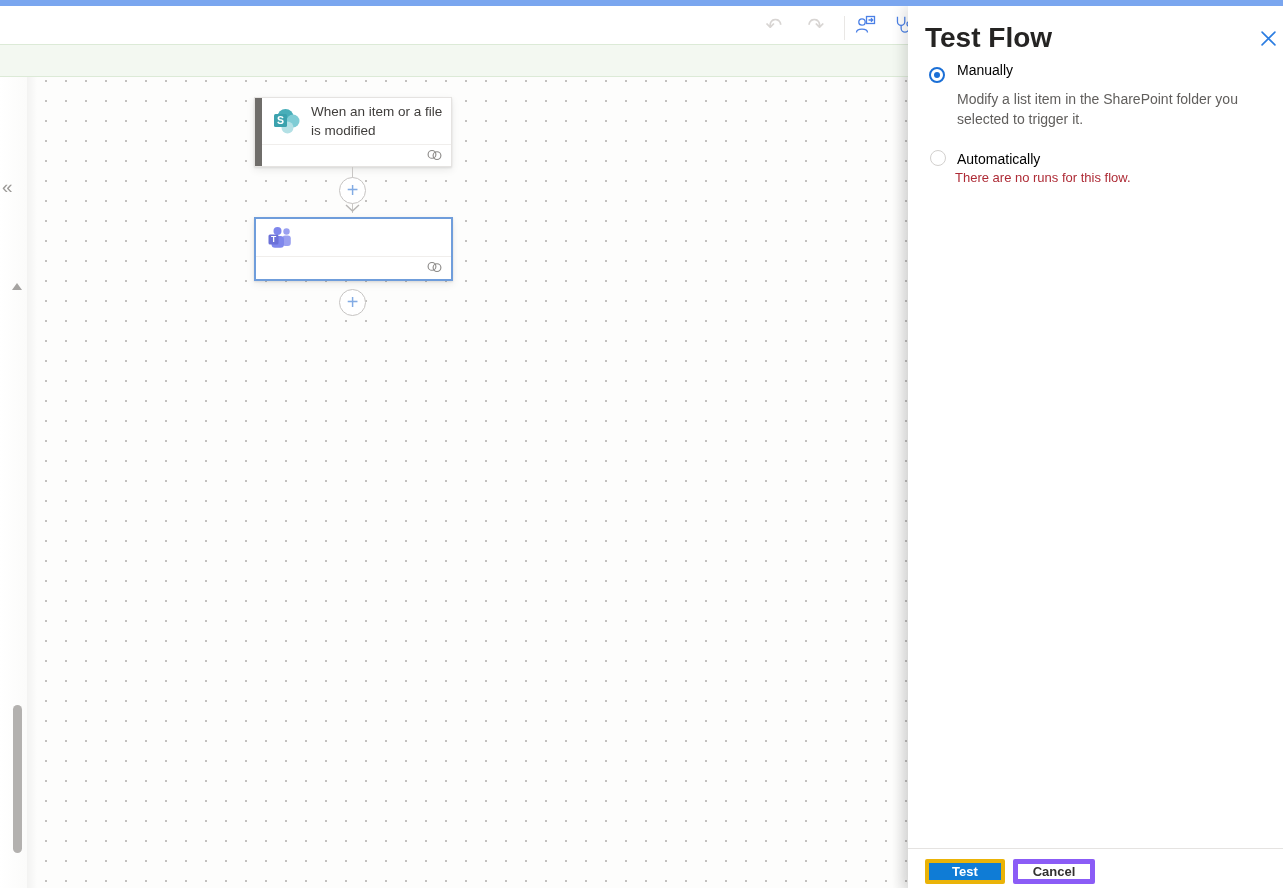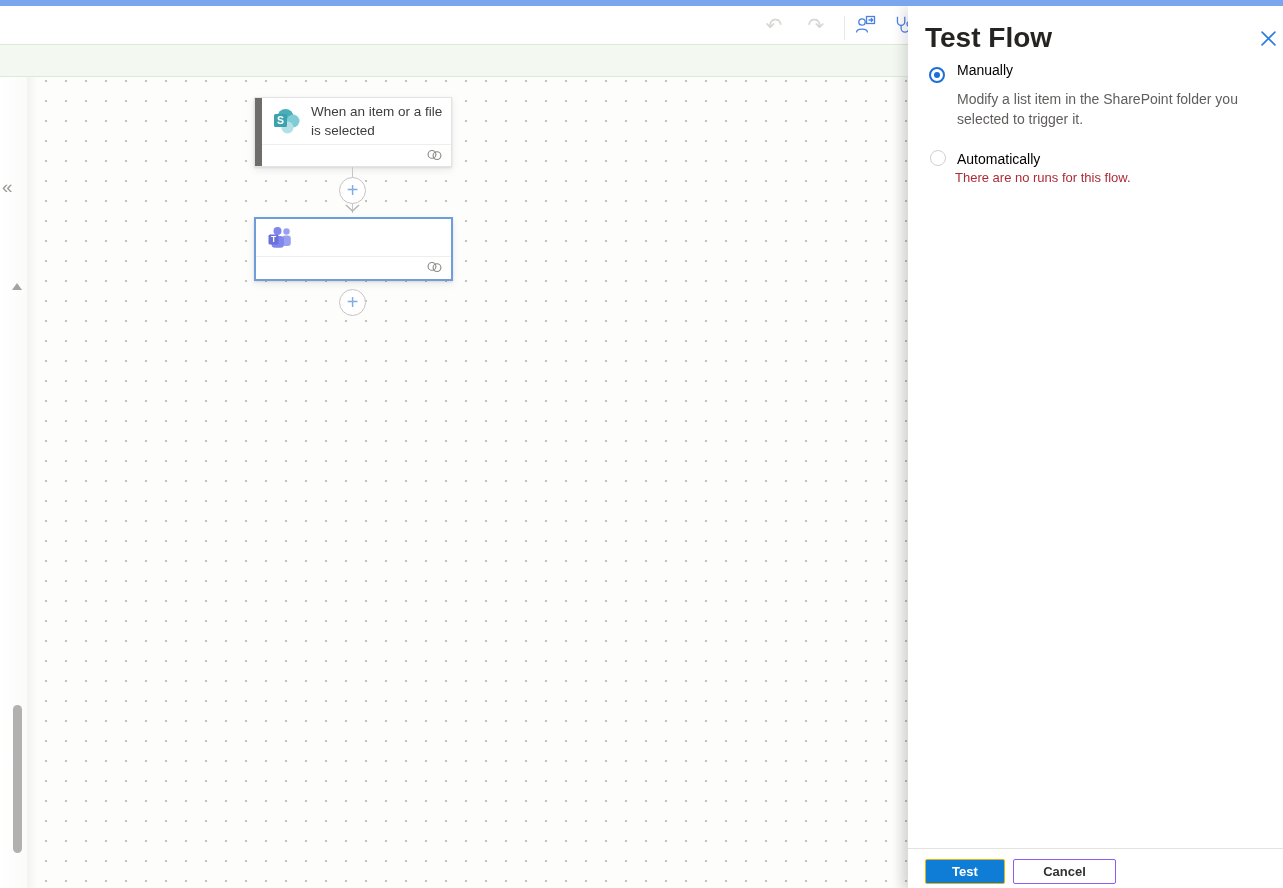--- a/index.html
+++ b/index.html
@@ -76,23 +76,23 @@
   .opt-label { position:absolute; left:49px; font-size:14px; cursor:pointer; }
   .opt-desc { position:absolute; left:49px; width:310px; font-size:14px; line-height:20px;
               color:#605e5c; }
   .opt-error { position:absolute; left:47px; font-size:13px; color:#ae2b36; }
 
   #panel-footer-divider { position:absolute; left:0; top:842px; width:375px; height:0;
                           border-top:1px solid #e5e3e1; }
   .btn { position:absolute; top:853px; height:25px; border-radius:2px; font-size:13px;
          font-weight:700; display:flex; align-items:center; justify-content:center;
          cursor:pointer; }
-  #btn-test { left:17px; width:80px; background:#0f7cd6; color:#fff; border:1px solid #eab308; }
-  #btn-cancel { left:105px; width:103px; background:#fff; color:#323130;
-                border:1px solid #8b5cf6; font-weight:600; }
+  #btn-test { left:17px; width:80px; background:#0f7cd6; color:#fff; border:4px solid #eab308; }
+  #btn-cancel { left:105px; width:82px; background:#fff; color:#323130;
+                border:5px solid #8b5cf6; font-weight:600; }
 </style>
 </head>
 <body>
 
 <div id="top-accent" class="abs"></div>
 
 <div id="toolbar" class="abs">
   <div class="tb-icon glyph-undo" style="left:760px;"></div>
   <div class="tb-icon glyph-redo" style="left:802px;"></div>
   <div id="tb-divider" class="abs"></div>
@@ -129,21 +129,21 @@
       <div class="card-main">
         <span style="flex:0 0 28px; height:28px;">
           <svg width="28" height="28" viewBox="0 0 28 28">
             <circle cx="12.5" cy="10" r="8" fill="#48aeb9"></circle>
             <circle cx="20" cy="14" r="6.5" fill="#7fccd5"></circle>
             <circle cx="14.5" cy="20.5" r="6" fill="#b3e0e5"></circle>
             <rect x="1" y="7" width="13" height="13" rx="1.5" fill="#3ba2ae"></rect>
             <text x="7.6" y="17.3" font-size="10.5" fill="#ffffff" font-weight="bold" text-anchor="middle" font-family="Liberation Sans, sans-serif">S</text>
           </svg>
         </span>
-        <span class="card-title">When an item or a file is selected</span>
+        <span class="card-title">When an item or a file is modified</span>
       </div>
       <div class="card-footer">
         <span>
           <svg width="17" height="12" viewBox="0 0 17 12" fill="none" stroke="#8a8886" stroke-width="1.1">
             <circle cx="6" cy="5.4" r="3.9"></circle>
             <circle cx="11" cy="6.6" r="3.9"></circle>
           </svg>
         </span>
       </div>
     </div>

